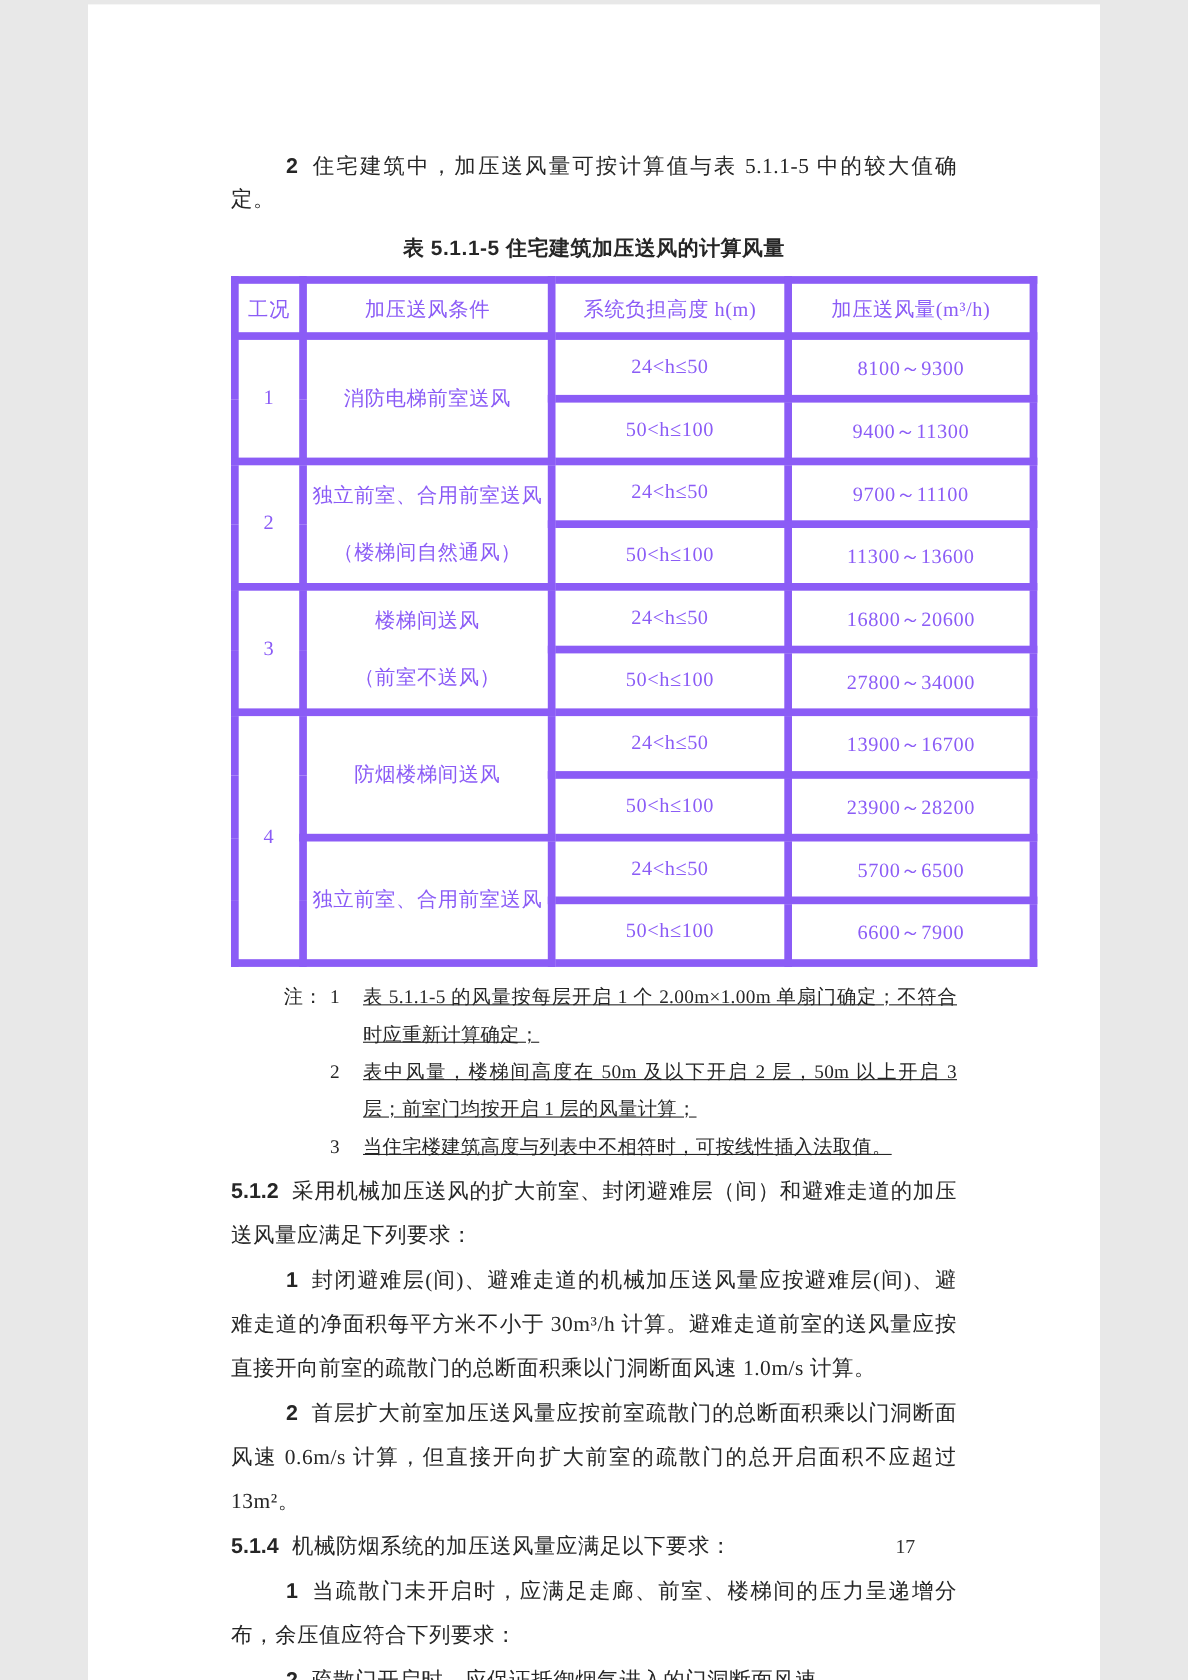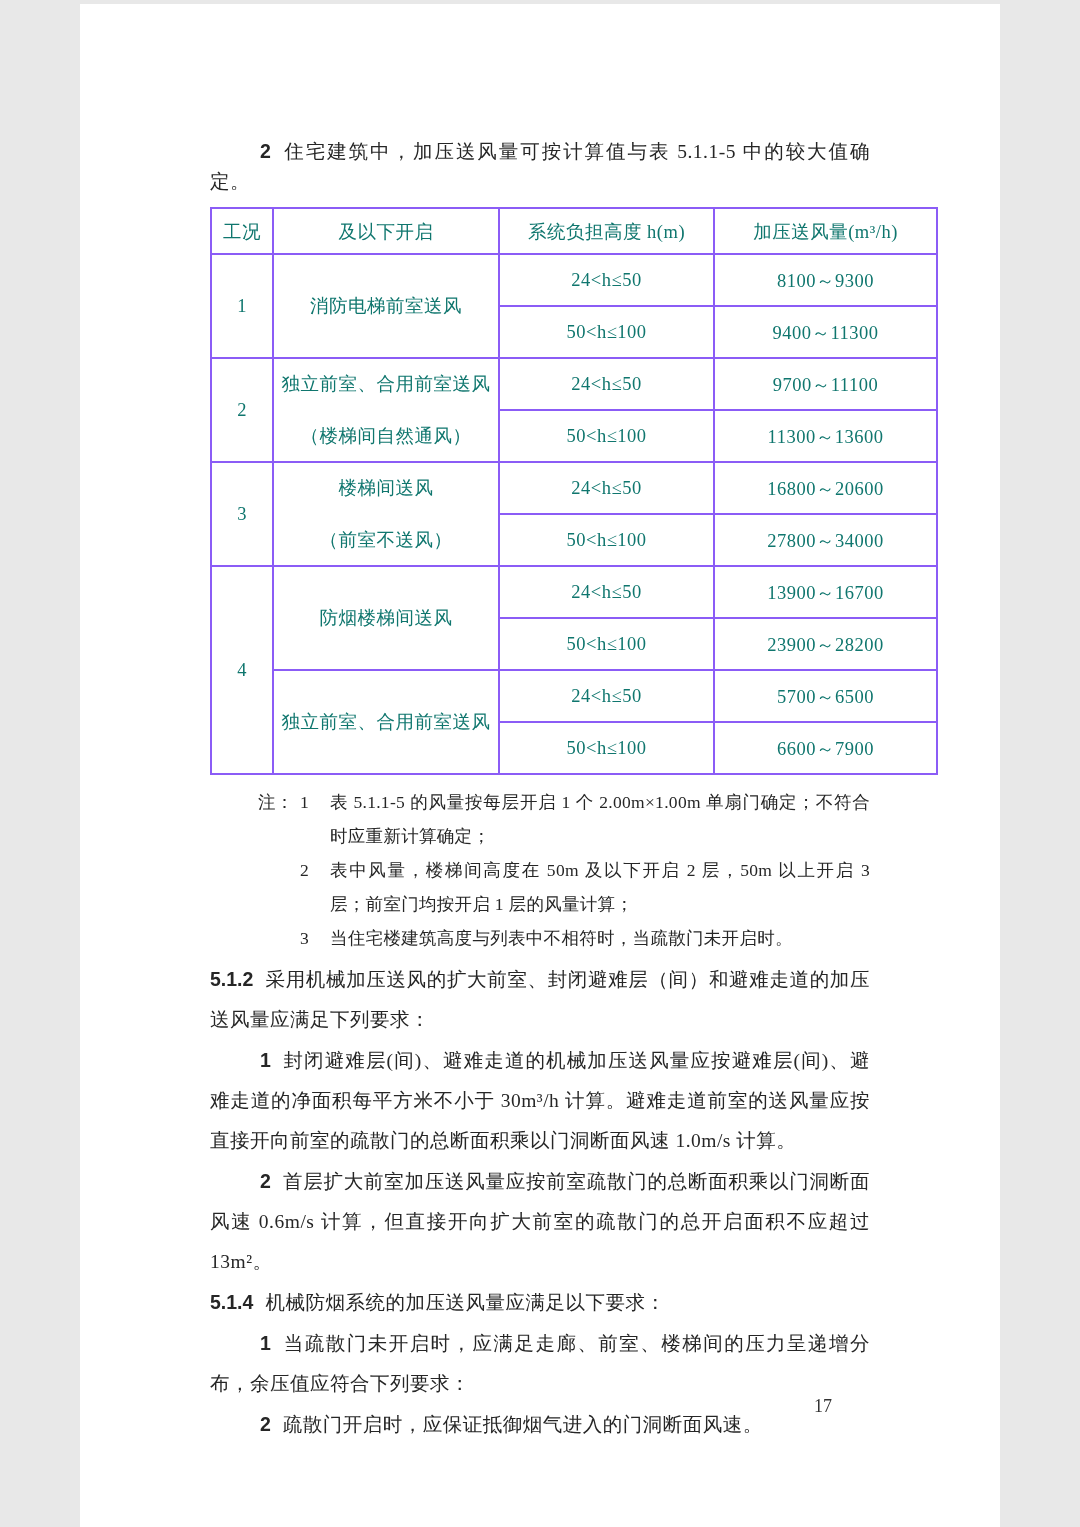--- a/index.html
+++ b/index.html
@@ -43,73 +43,74 @@
     letter-spacing:0.5px;
   }
   table.spec {
     border-collapse:collapse;
     width:726px;
     margin:10px auto 0 auto;
     table-layout:fixed;
     border:2px solid #3f3f3f;
   }
   table.spec td, table.spec th {
-    border:2px solid #8b5cf6;
+    border:7px solid #8b5cf6;
     text-align:center;
     vertical-align:middle;
     font-weight:normal;
     font-size:18.5px;
-    color:#0f766e;
+    color:#8b5cf6;
     padding:0 4px;
     letter-spacing:0.5px;
   }
   table.spec .hdr td { height:44px; }
   table.spec .r td { height:50px; }
   .cond-line { line-height:24px; }
   .cond-gap { height:28px; }
   .notes {
     margin:10px 0 0 48px;
     font-size:17.5px;
     line-height:34px;
     letter-spacing:0.3px;
   }
   .note-item { display:flex; align-items:flex-start; }
   .note-label { width:42px; flex:0 0 42px; }
   .note-num { width:30px; flex:0 0 30px; }
-  .note-text { flex:1; text-align:justify; }
+  .note-text { flex:1; text-align:justify;text-decoration:underline; }
   .body-block { margin-top:4px; }
   .page-number {
     position:absolute;
     top:1392px;
     right:168px;
     font-size:18px;
     color:#333;
     text-align:center;
   }
 </style>
 </head>
 <body>
 
 <div class="page">
   <div class="content">
 
     <p class="para para-first indent-2"><span class="b">2</span><span>住宅建筑中，加压送风量可按计算值与表 5.1.1-5 中的较大值确定。</span></p>
 
+    <p class="table-title">表 5.1.1-5 住宅建筑加压送风的计算风量</p>
 
     <table class="spec">
       <colgroup>
         <col style="width:62px">
           <col style="width:226px">
           <col style="width:215px">
           <col style="width:223px">
       </colgroup>
       <tbody>
         <tr class="hdr">
           <td>工况</td>
-          <td>及以下开启</td>
+          <td>加压送风条件</td>
           <td>系统负担高度 h(m)</td>
           <td>加压送风量(m³/h)</td>
         </tr>
 
         <tr class="r">
           <td rowspan="2">1</td>
           <td rowspan="2">
             <div class="cond-line">消防电梯前室送风</div>
           </td>
           <td>24&lt;h≤50</td>
@@ -183,21 +184,21 @@
         <span class="note-text">表 5.1.1-5 的风量按每层开启 1 个 2.00m×1.00m 单扇门确定；不符合时应重新计算确定；</span>
       </div>
       <div class="note-item">
         <span class="note-label"></span>
         <span class="note-num">2</span>
         <span class="note-text">表中风量，楼梯间高度在 50m 及以下开启 2 层，50m 以上开启 3 层；前室门均按开启 1 层的风量计算；</span>
       </div>
       <div class="note-item">
         <span class="note-label"></span>
         <span class="note-num">3</span>
-        <span class="note-text">当住宅楼建筑高度与列表中不相符时，当疏散门未开启时。</span>
+        <span class="note-text">当住宅楼建筑高度与列表中不相符时，可按线性插入法取值。</span>
       </div>
     </div>
 
     <div class="body-block">
       <p class="para"><span class="b">5.1.2</span><span>采用机械加压送风的扩大前室、封闭避难层（间）和避难走道的加压送风量应满足下列要求：</span></p>
       <p class="para indent-2"><span class="b">1</span><span>封闭避难层(间)、避难走道的机械加压送风量应按避难层(间)、避难走道的净面积每平方米不小于 30m³/h 计算。避难走道前室的送风量应按直接开向前室的疏散门的总断面积乘以门洞断面风速 1.0m/s 计算。</span></p>
       <p class="para indent-2"><span class="b">2</span><span>首层扩大前室加压送风量应按前室疏散门的总断面积乘以门洞断面风速 0.6m/s 计算，但直接开向扩大前室的疏散门的总开启面积不应超过 13m²。</span></p>
       <p class="para"><span class="b">5.1.4</span><span>机械防烟系统的加压送风量应满足以下要求：</span></p>
       <p class="para indent-2"><span class="b">1</span><span>当疏散门未开启时，应满足走廊、前室、楼梯间的压力呈递增分布，余压值应符合下列要求：</span></p>
       <p class="para indent-2"><span class="b">2</span><span>疏散门开启时，应保证抵御烟气进入的门洞断面风速。</span></p>

